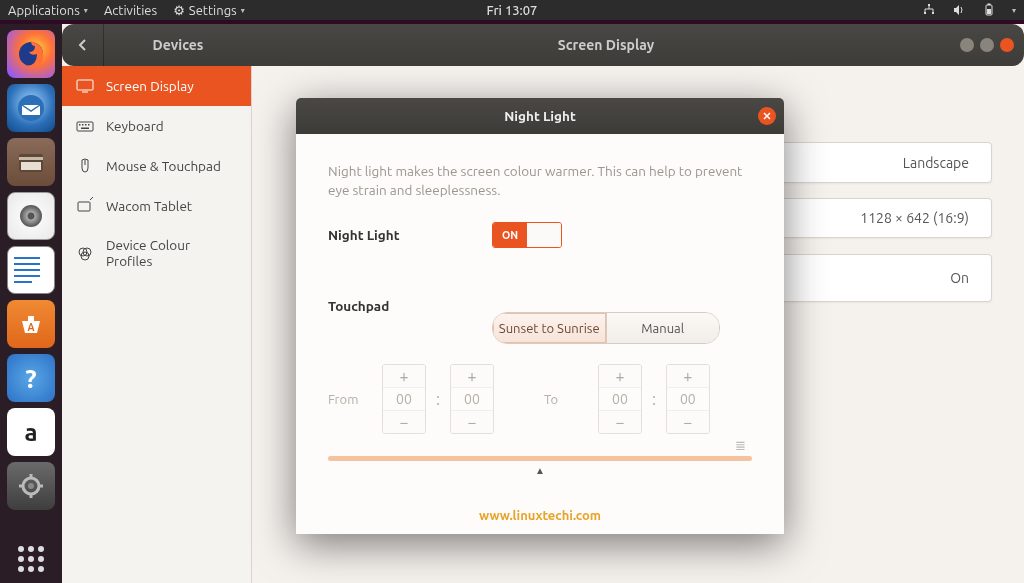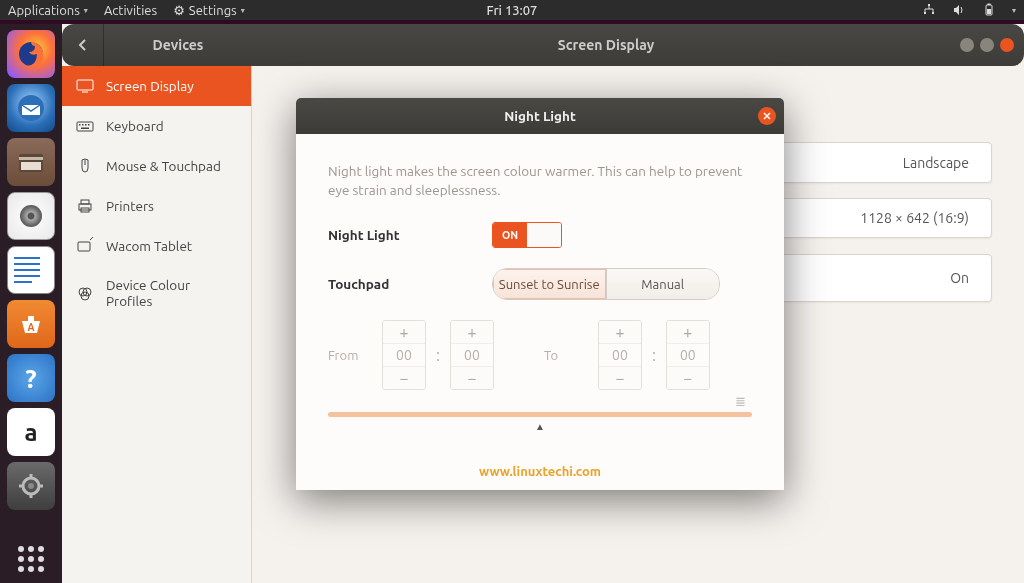--- a/index.html
+++ b/index.html
@@ -67,21 +67,21 @@
 .dialog-desc { color: #9b968f; font-size: 13.5px; margin-bottom: 22px; line-height: 1.4; }
 .dialog-row { display: flex; align-items: center; margin-bottom: 20px; }
 .dialog-row label { width: 164px; font-weight: bold; font-size: 13.5px; color: #333; }
 
 
 .toggle { width: 70px; height: 26px; border: 1px solid #e95420; border-radius: 3px; display: flex; overflow: hidden; cursor: pointer; }
 .toggle .on { flex: 1; background: #e95420; color: #fff; font-size: 10.5px; font-weight: bold; display: flex; align-items: center; justify-content: center; }
 .toggle .off { flex: 1; background: #fcfaf8; }
 
 
-.segment { width: 228px; height: 32px; border: 1px solid #d2cec7; border-radius: 15px; display: flex; overflow: hidden; }
+.segment { width: 228px; height: 32px; border: 1px solid #d2cec7; border-radius: 15px; display: flex; overflow: hidden; margin-top: 44px; }
 .segment button { flex: 1; border: none; background: linear-gradient(#fbf9f6, #f1ede8); font-size: 13px; color: #555; cursor: pointer; }
 .segment button.active { background: linear-gradient(#fdf3ee, #f7e3d8); box-shadow: inset 0 0 0 1px #eabfa6; color: #6b4a35; }
 .segment button + button { border-left: 1px solid #d2cec7; }
 
 
 .time-block { display: flex; gap: 50px; margin-top: 6px; }
 .time-group { display: flex; align-items: center; gap: 10px; }
 .time-group .lbl { color: #b5b0a8; font-size: 13px; margin-right: 8px; width: 36px; }
 .spinner { width: 44px; border: 1px solid #e3dfd9; border-radius: 3px; overflow: hidden; }
 .spinner .sbtn { height: 22px; display: flex; align-items: center; justify-content: center; color: #aaa; cursor: pointer; background: #fcfbf9; font-size: 16px; user-select: none; }
@@ -255,30 +255,20 @@
             <svg width="18" height="18" viewBox="0 0 18 18">
               <path d="M6 3 q3 -2 6 0 v8 q0 4 -3 4 t-3 -4 z" fill="none" stroke="#444"></path>
               <line x1="9" y1="3" x2="9" y2="8" stroke="#444"></line>
             </svg>
           </span>
         <span>Mouse &amp; Touchpad</span>
       </div>
       <div class="sidebar-item">
         <span class="icon">
             <svg width="18" height="18" viewBox="0 0 18 18">
-              <rect x="3" y="7" width="12" height="6" fill="none" stroke="#444"></rect>
-              <rect x="5" y="3" width="8" height="4" fill="none" stroke="#444"></rect>
-              <rect x="5" y="11" width="8" height="4" fill="none" stroke="#444"></rect>
-            </svg>
-          </span>
-        <span>Printers</span>
-      </div>
-      <div class="sidebar-item">
-        <span class="icon">
-            <svg width="18" height="18" viewBox="0 0 18 18">
               <rect x="2" y="5" width="12" height="9" rx="1" fill="none" stroke="#444"></rect>
               <line x1="14" y1="3" x2="17" y2="0" stroke="#444"></line>
             </svg>
           </span>
         <span>Wacom Tablet</span>
       </div>
       <div class="sidebar-item">
         <span class="icon">
             <svg width="18" height="18" viewBox="0 0 18 18">
               <circle cx="7" cy="8" r="4" fill="none" stroke="#444"></circle>

